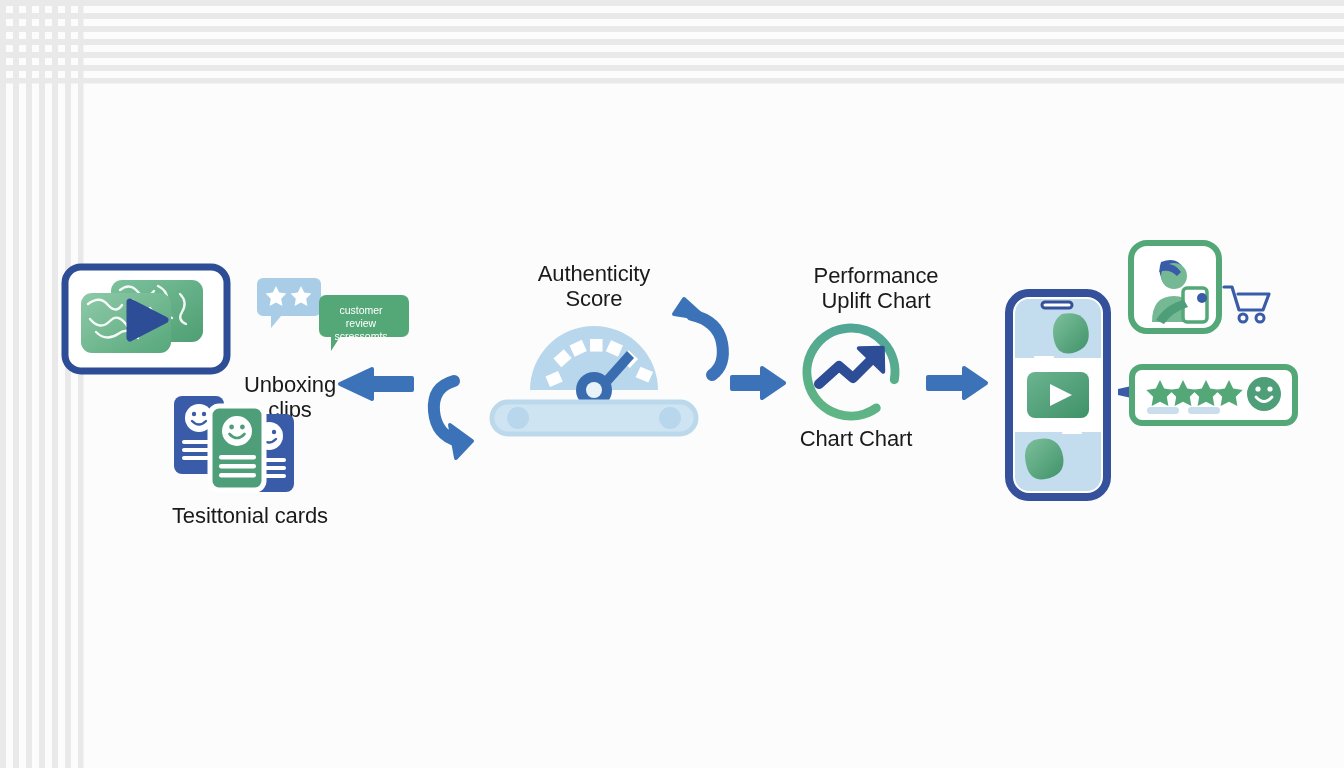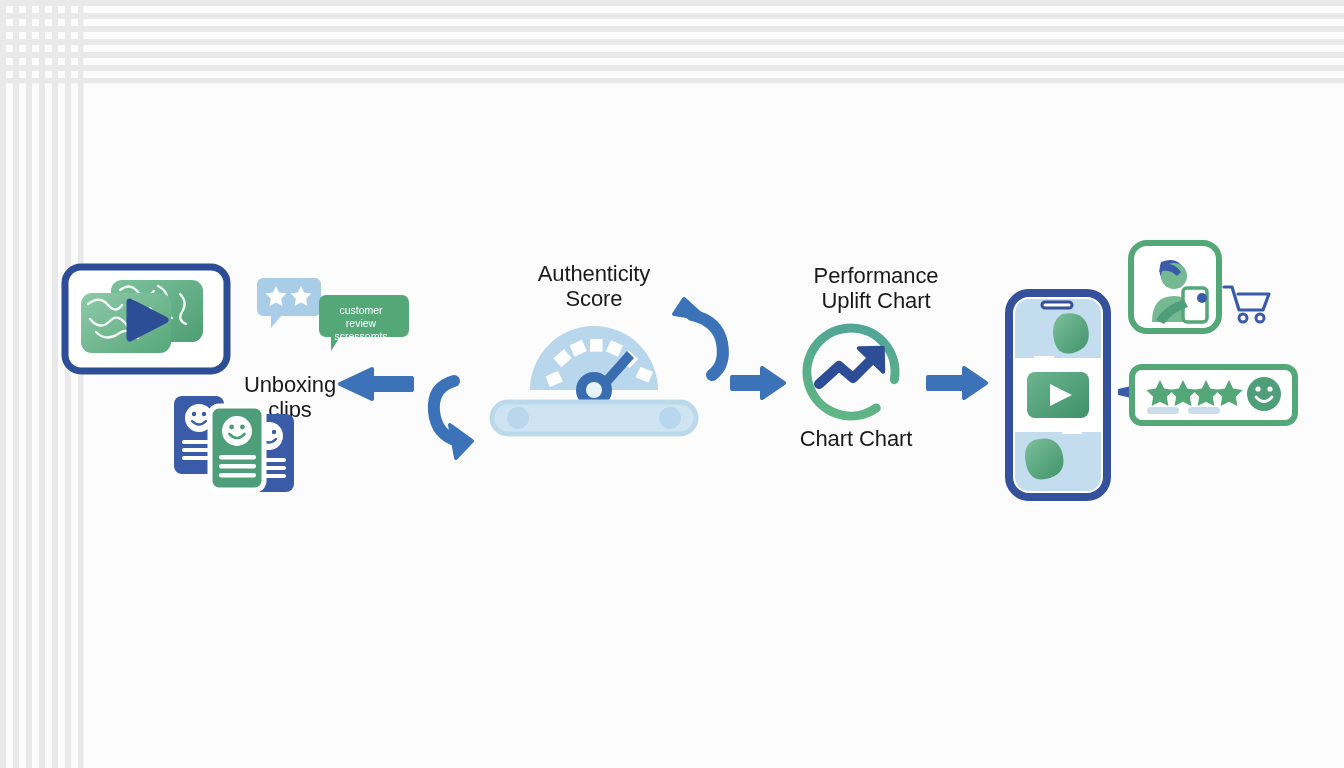--- a/index.html
+++ b/index.html
@@ -131,20 +131,21 @@
         <circle cx="59.6" cy="35" r="2.4" fill="#4e9e79"></circle>
         <circle cx="70.4" cy="35" r="2.4" fill="#4e9e79"></circle>
         <path d="M57.5 42 q7.5 8 15 0" stroke="#4e9e79" stroke-width="2.6" fill="none" stroke-linecap="round"></path>
         <rect x="47" y="63" width="37" height="4.4" rx="2.2" fill="#ffffff"></rect>
         <rect x="47" y="72" width="37" height="4.4" rx="2.2" fill="#ffffff"></rect>
         <rect x="47" y="81" width="37" height="4.4" rx="2.2" fill="#ffffff"></rect>
       </g>
     </svg>
   </div>
 
+  <div class="label" style="left:150px; top:504px; width:200px;">Tesittonial cards</div>
 
   <div class="node" style="left:338px; top:367px;">
     <svg width="76" height="34" viewBox="0 0 76 34">
       <path d="M74 11 h-40 v-9 l-32 15 l32 15 v-9 h40 z" fill="#3c72b8" stroke="#3c72b8" stroke-width="4" stroke-linejoin="round"></path>
     </svg>
   </div>
 
   <div class="node" style="left:428px; top:375px;">
     <svg width="66" height="85" viewBox="0 0 66 85">
       <path d="M26 6 q-22 6 -20 30 q2 24 24 30" stroke="#3c72b8" stroke-width="12" fill="none" stroke-linecap="round"></path>

